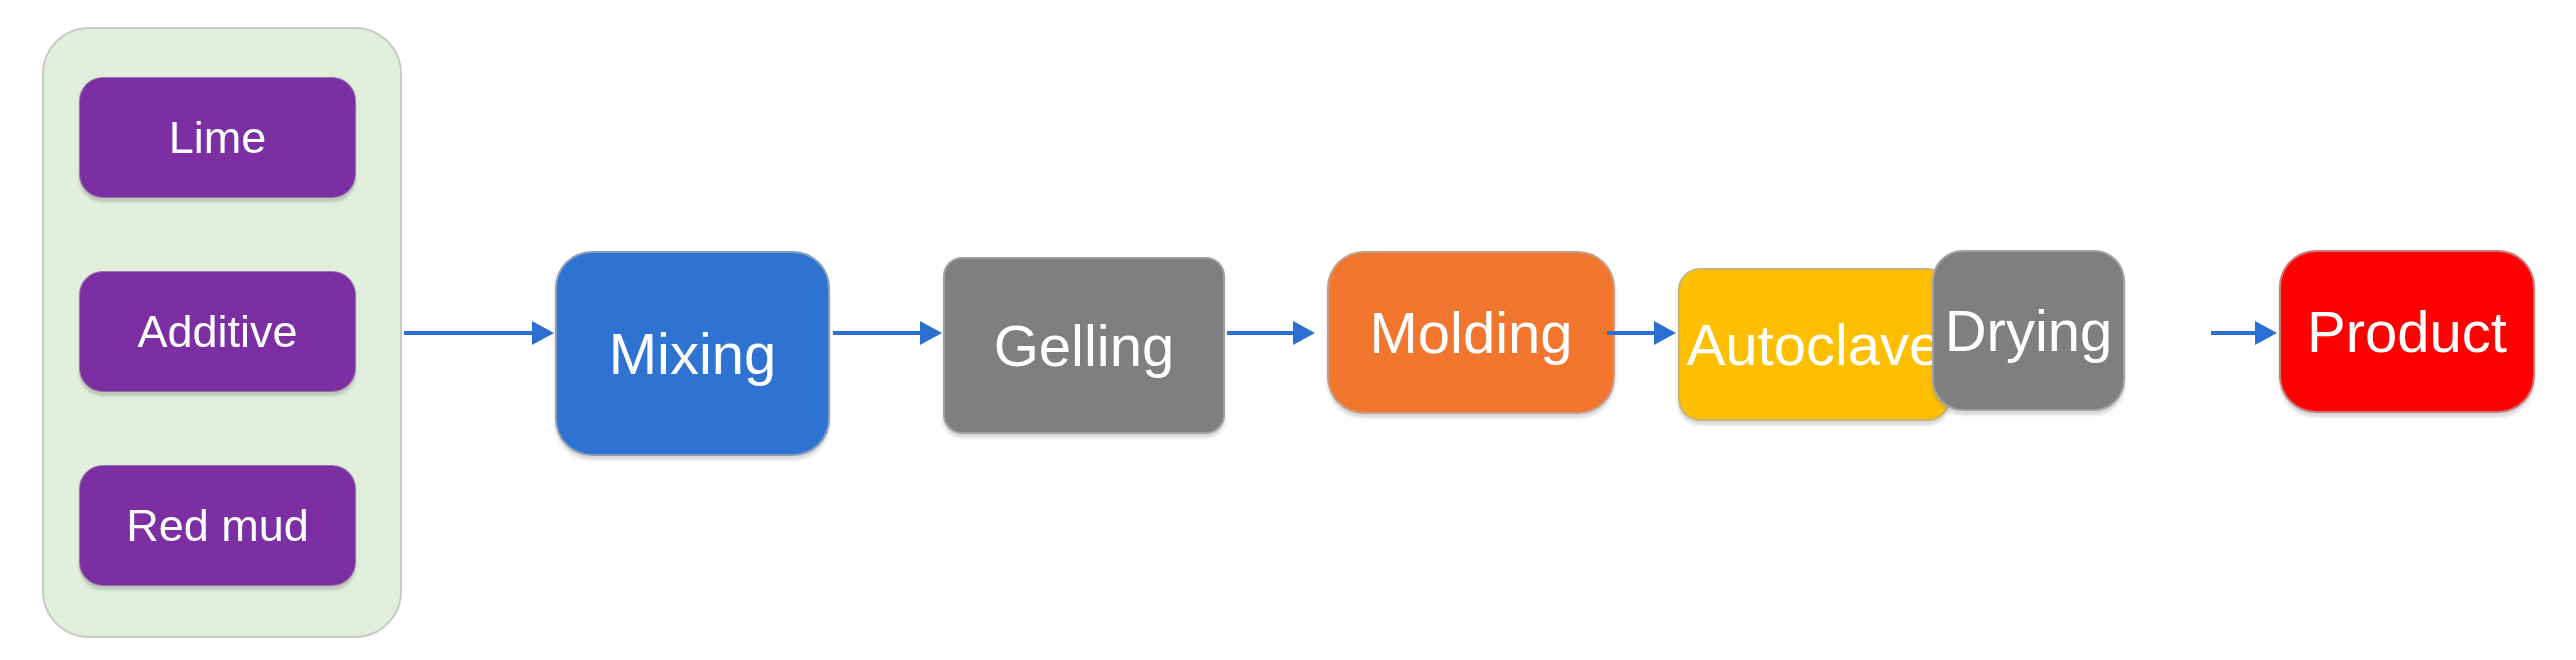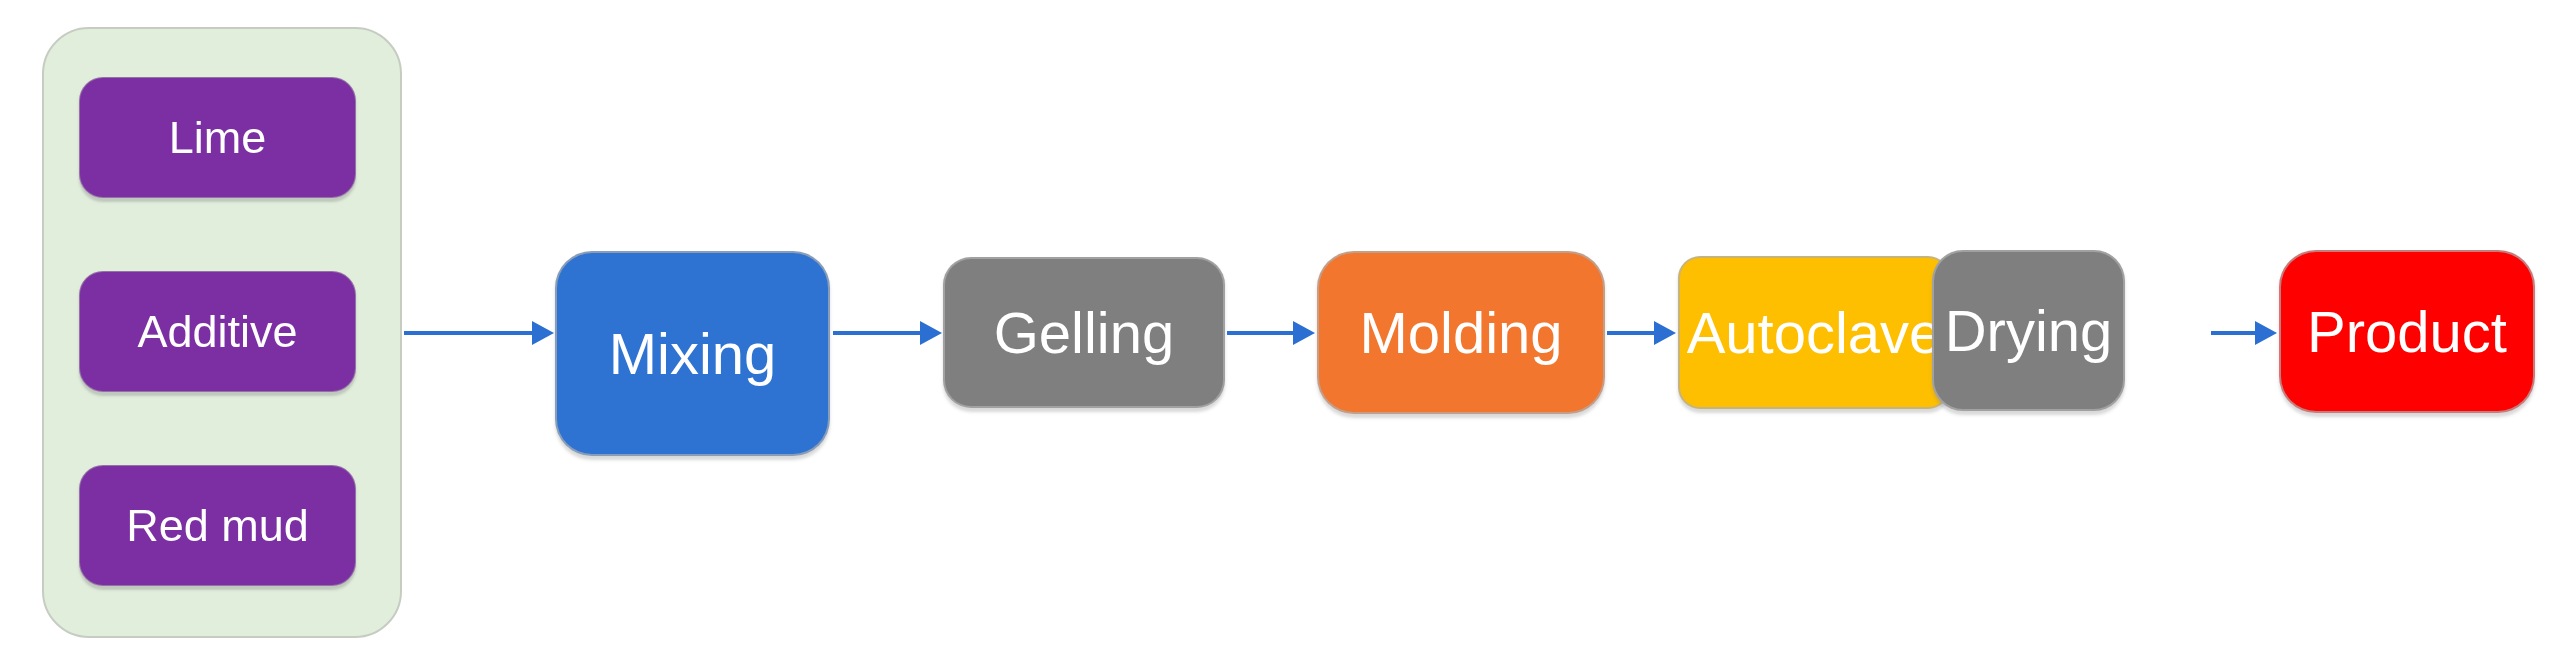--- a/index.html
+++ b/index.html
@@ -20,23 +20,23 @@
   }
   .ib0{top:48px}.ib1{top:242px}.ib2{top:436px}
   .input-label{font-size:45px;line-height:1;}
   
   .step{
     position:absolute;display:flex;align-items:center;justify-content:center;
     border:2.4px solid rgba(175,175,175,.7);box-sizing:border-box;
     box-shadow:0 3.2px 3.2px rgba(130,130,130,.3);
   }
   .s0{left:555px;top:251px;width:275px;height:205px;border-radius:37px;}
-  .s1{left:943px;top:257px;width:282px;height:151px;border-radius:28px;}
+  .s1{left:943px;top:257px;width:282px;height:177px;border-radius:19px;}
   .s2{left:1317px;top:251px;width:288px;height:163px;border-radius:37px;}
-  .s3{left:1678px;top:256px;width:272px;height:153px;border-radius:22px;}
+  .s3{left:1678px;top:268px;width:272px;height:153px;border-radius:22px;}
   .s4{left:1932px;top:250px;width:193px;height:161px;border-radius:31px;}
   .s5{left:2279px;top:250px;width:256px;height:163px;border-radius:37px;}
   .step-label{font-size:58px;line-height:1;white-space:nowrap;}
   
   .arrow{position:absolute;top:321px;height:24px;display:flex;align-items:center;}
   .a1{left:404px;width:150px;}
   .a2{left:833px;width:109px;}
   .a3{left:1227px;width:88px;}
   .a4{left:1607px;width:69px;}
   .a5{left:1952px;width:62px;}
@@ -74,21 +74,21 @@
     <div class="arrow-head" style="border-left-color: rgb(43, 111, 211);"></div>
   </div>
   <div class="step s1" style="background: rgb(127, 127, 127);">
     <span class="step-label" style="color: rgb(255, 255, 255);">Gelling</span>
   </div>
 
   <div class="arrow a3">
     <div class="arrow-line" style="background: rgb(43, 111, 211);"></div>
     <div class="arrow-head" style="border-left-color: rgb(43, 111, 211);"></div>
   </div>
-  <div class="step s2" style="background: rgb(242, 118, 46);">
+  <div class="step s2" style="background: rgb(242, 118, 46); margin-left: 10px;">
     <span class="step-label" style="color: rgb(255, 255, 255);">Molding</span>
   </div>
 
   <div class="arrow a4">
     <div class="arrow-line" style="background: rgb(43, 111, 211);"></div>
     <div class="arrow-head" style="border-left-color: rgb(43, 111, 211);"></div>
   </div>
   <div class="step s3" style="background: rgb(254, 191, 0);">
     <span class="step-label" style="color: rgb(255, 255, 255);">Autoclave</span>
   </div>

